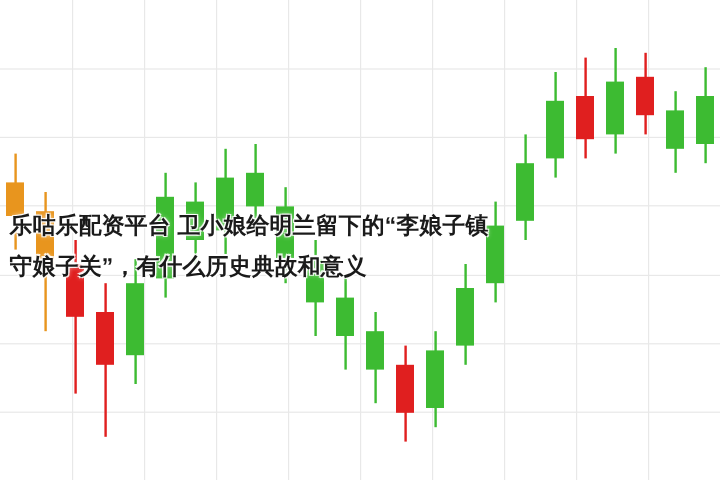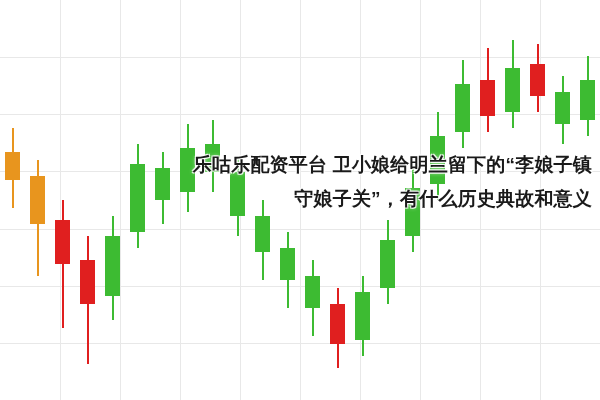--- a/index.html
+++ b/index.html
@@ -48,23 +48,23 @@
   .candle .body {
     position: absolute;
     left: 0;
     width: 100%;
     box-sizing: border-box;
   }
 
   #overlay-text {
     position: absolute;
     left: 0;
-    top: 148px;
-    width: 600px;
-    text-align: right;
+    top: 172px;
+    width: 600px;
+    text-align: left;
     color: #1a1a1a;
     font-size: 19px;
     font-weight: bold;
     line-height: 34px;
     letter-spacing: 0.2px;
     text-shadow:
       -1px -1px 0 rgba(255,255,255,0.85),
        1px -1px 0 rgba(255,255,255,0.85),
       -1px  1px 0 rgba(255,255,255,0.85),
        1px  1px 0 rgba(255,255,255,0.85),

